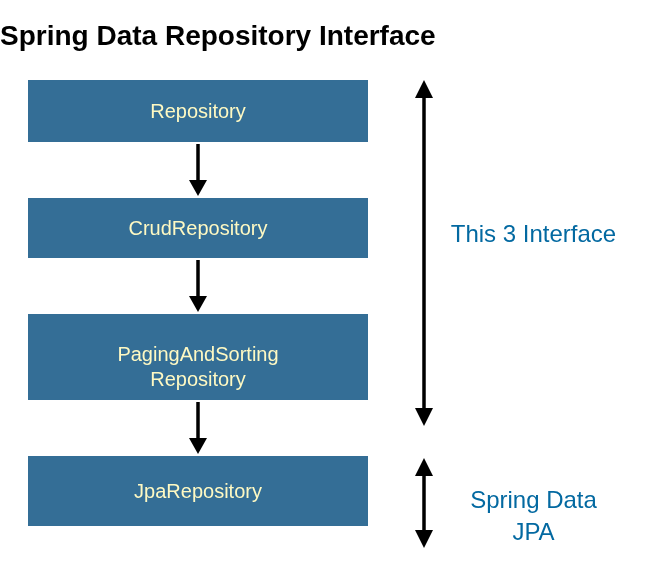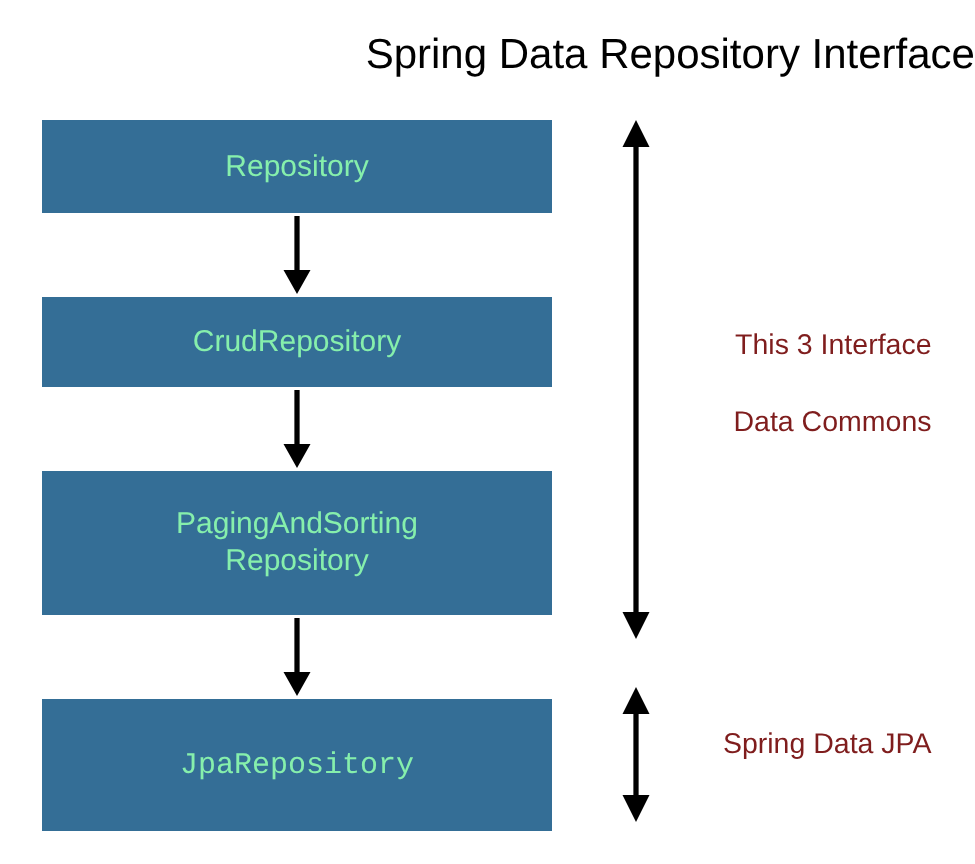--- a/index.html
+++ b/index.html
@@ -8,47 +8,47 @@
       height: 576px;
       background: #ffffff;
       font-family: "Segoe UI", "Myriad Pro", Arial, sans-serif;
       position: relative;
     }
     .title {
       position: absolute;
       top: 20px;
       left: 0;
       width: 100%;
-      text-align: right;
+      text-align: left;
       font-size: 28px;
-      font-weight: 400;
+      font-weight: 700;
       color: #000;
     }
     .boxes {
       position: absolute;
       left: 28px;
       top: 80px;
       width: 340px;
     }
     .box {
       background: #346e96;
-      color: #86efac;
+      color: #fef9c3;
       text-align: center;
       display: flex;
       align-items: center;
       justify-content: center;
       font-size: 20px;
       font-weight: 400;
       line-height: 1.25;
       width: 340px;
     }
     .box1 { height: 62px; }
     .box2 { height: 60px; }
-    .box3 { height: 96px; padding: 8px 20px; }
-    .box4 { height: 88px; font-family: Liberation Mono, monospace; }
+    .box3 { height: 86px; padding: 8px 20px; align-items: flex-end; }
+    .box4 { height: 70px; }
     .arrow-down {
       display: flex;
       align-items: center;
       justify-content: center;
       height: 56px;
       position: relative;
     }
     .arrow-down svg { display: block; }
 
     .bracket-group1 {
@@ -60,23 +60,23 @@
     }
     .bracket-group2 {
       position: absolute;
       left: 410px;
       top: 458px;
       height: 90px;
       width: 28px;
     }
     .side-label {
       position: absolute;
-      color: #7f1d1d;
-      font-size: 19px;
-      text-align: right;
+      color: #0369a1;
+      font-size: 24px;
+      text-align: center;
       line-height: 1.35;
     }
     .label1 {
       left: 446px;
       top: 218px;
       width: 175px;
     }
     .label2 {
       left: 446px;
       top: 484px;
@@ -136,18 +136,17 @@
   <svg width="28" height="90" viewBox="0 0 28 90">
     <line x1="14" y1="16" x2="14" y2="74" stroke="#000" stroke-width="3.5"></line>
     <polygon points="14,0 5,18 23,18" fill="#000"></polygon>
     <polygon points="14,90 5,72 23,72" fill="#000"></polygon>
   </svg>
 </div>
 
 <div class="side-label label1">
   <span>This 3 Interface</span><br>
   <br>
-  <span>Data Commons</span>
 </div>
 
 <div class="side-label label2">
   <span>Spring Data JPA</span>
 </div>
 
 </body></html>

